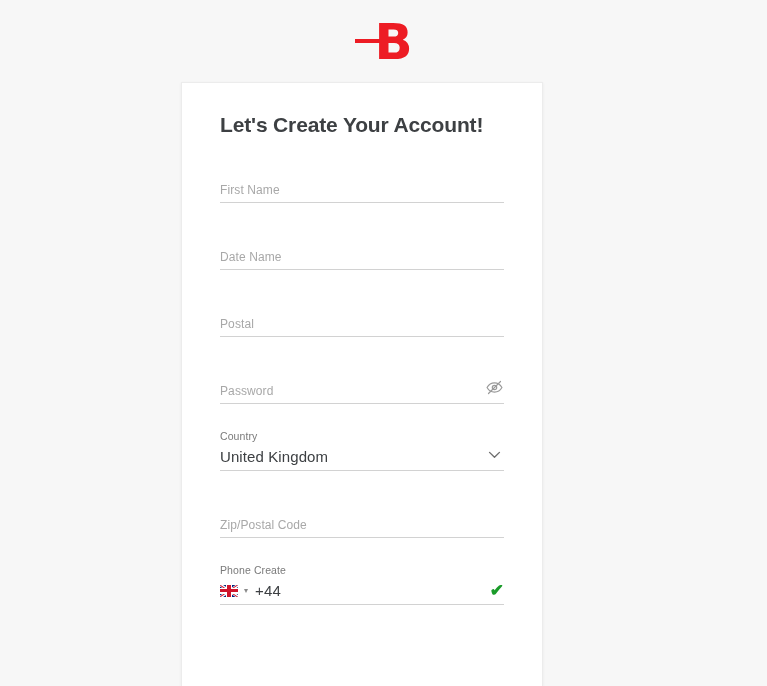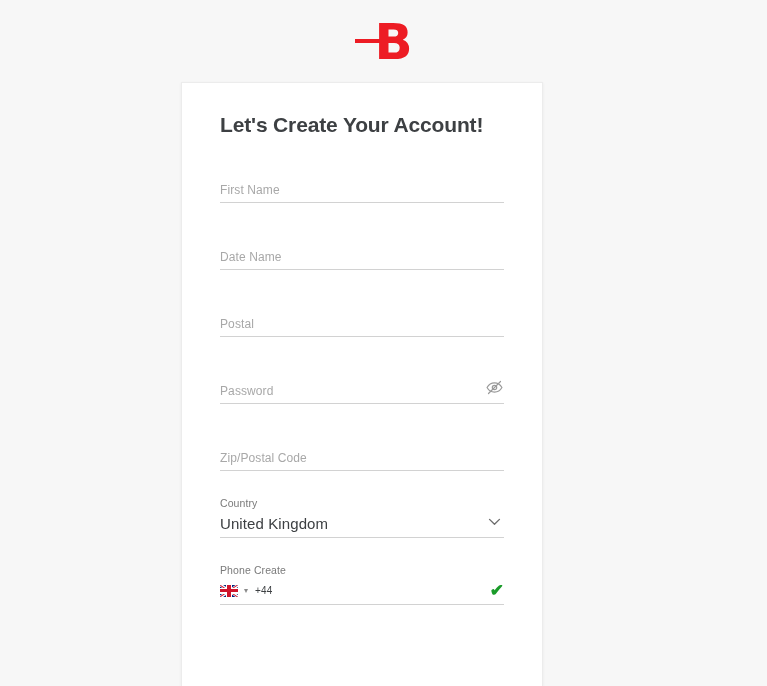--- a/index.html
+++ b/index.html
@@ -174,21 +174,21 @@
     position: absolute; left: 0; top: 4.3px; width: 100%; height: 3.4px; background: #cf142b;
   }
   .caret {
     margin-left: 6px;
     margin-right: 7px;
     font-size: 8px;
     color: #8a8a8a;
     line-height: 1;
   }
   .dial-code {
-    font-size: 10px;
+    font-size: 15px;
     color: #3d4043;
     letter-spacing: 0.2px;
   }
   .check {
     margin-left: auto;
     color: #1a9b29;
     font-size: 17px;
     font-weight: 700;
     line-height: 1;
   }
@@ -233,35 +233,35 @@
         <span class="field-icon">
           <svg width="17" height="17" viewBox="0 0 24 24" fill="none" stroke="#9a9a9a" stroke-width="1.7" stroke-linecap="round" stroke-linejoin="round">
             <path d="M1.5 12S5.2 5.5 12 5.5 22.5 12 22.5 12 18.8 18.5 12 18.5 1.5 12 1.5 12z"></path>
             <circle cx="12" cy="12" r="3.1"></circle>
             <line x1="3.5" y1="20.5" x2="20.5" y2="3.5"></line>
           </svg>
         </span>
       </div>
     </div>
 
-    <div class="field">
-      <div class="field-line">
-        <span class="placeholder">Zip/Postal Code</span>
-      </div>
-    </div>
-
     <div class="field labeled">
       <span class="micro-label">Country</span>
       <div class="field-line">
         <span class="value-text">United Kingdom</span>
         <span class="field-icon">
           <svg width="17" height="17" viewBox="0 0 24 24" fill="none" stroke="#6e6e6e" stroke-width="1.9" stroke-linecap="round" stroke-linejoin="round">
             <polyline points="5,9 12,16 19,9"></polyline>
           </svg>
         </span>
+      </div>
+    </div>
+
+    <div class="field">
+      <div class="field-line">
+        <span class="placeholder">Zip/Postal Code</span>
       </div>
     </div>
 
     <div class="field labeled">
       <span class="micro-label">Phone Create</span>
       <div class="field-line">
         <div class="phone-row">
           <span class="flag">
             <span class="d1"></span>
               <span class="d2"></span>

